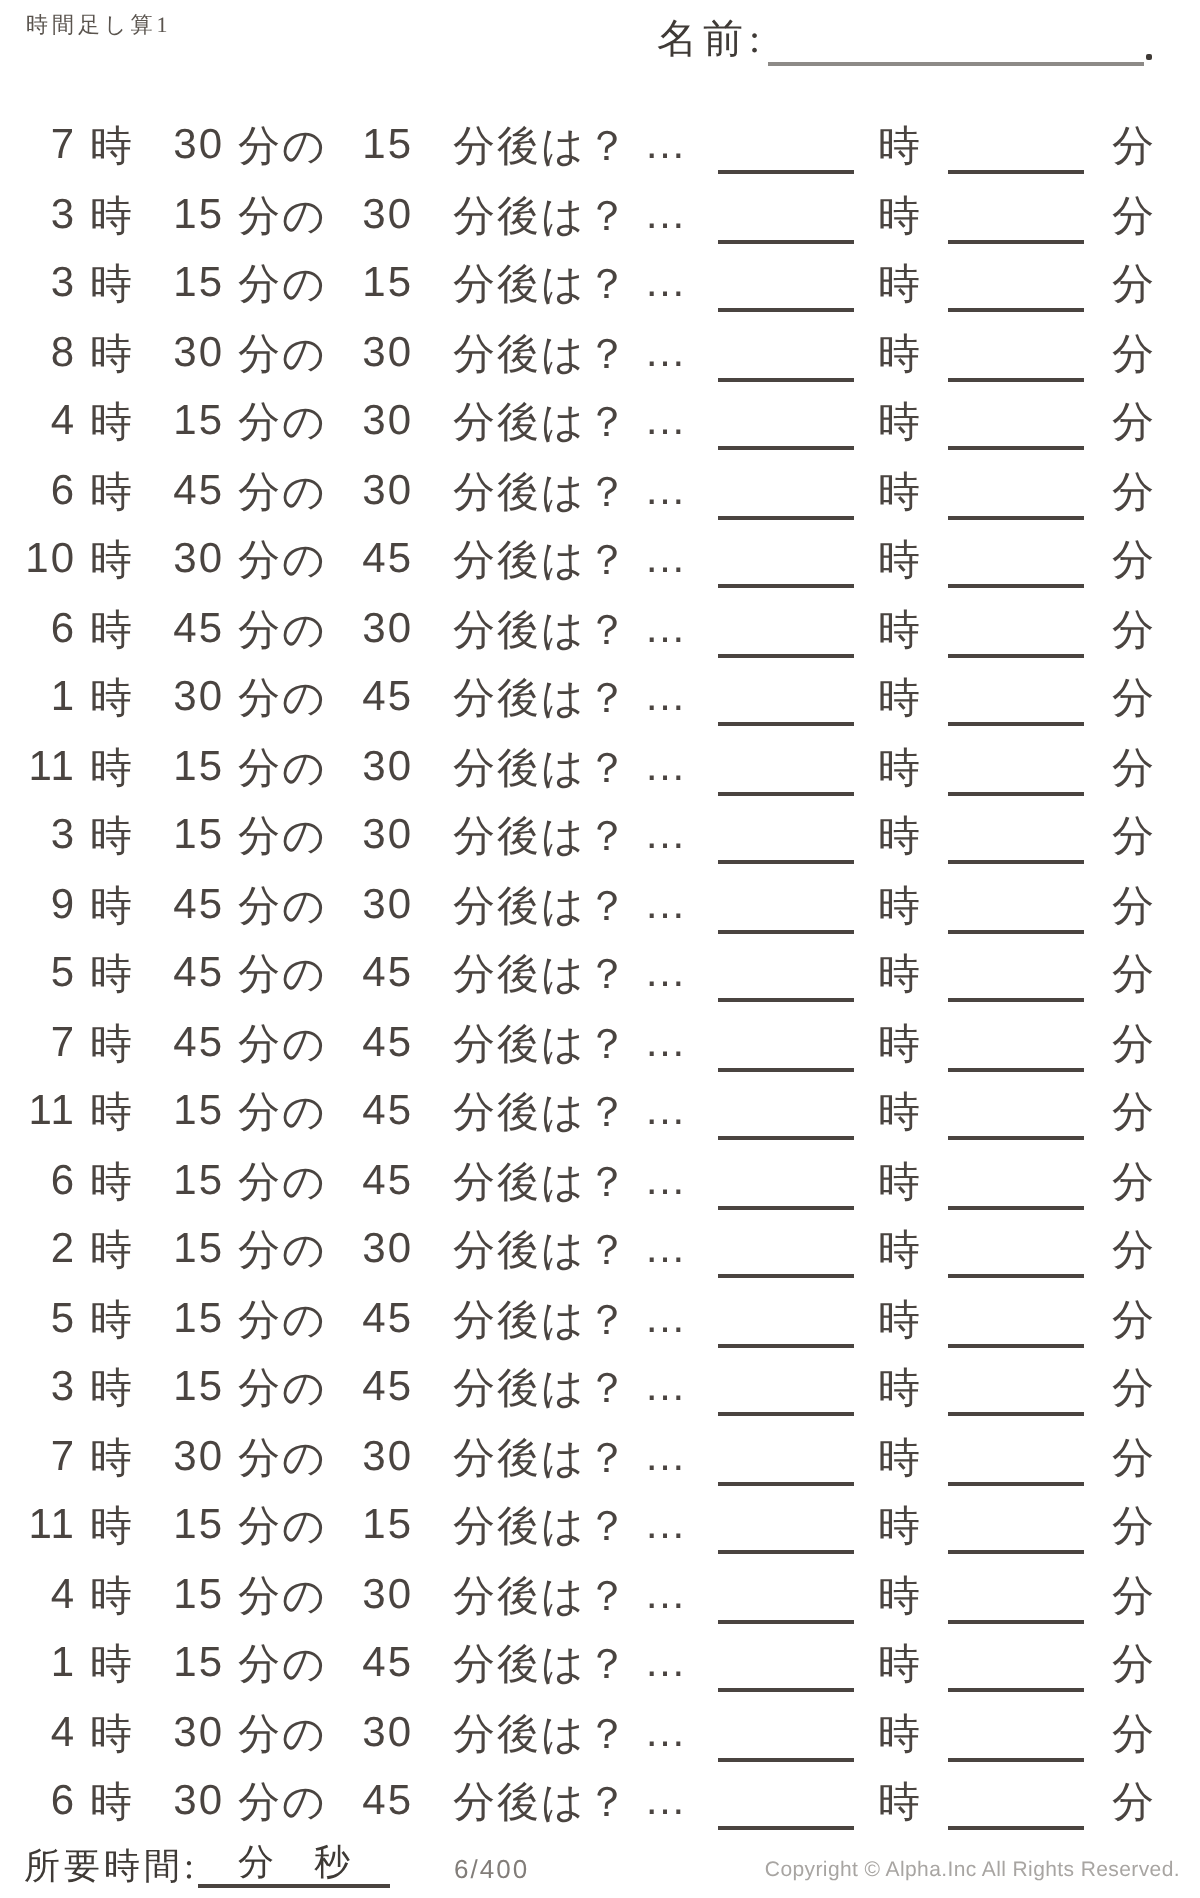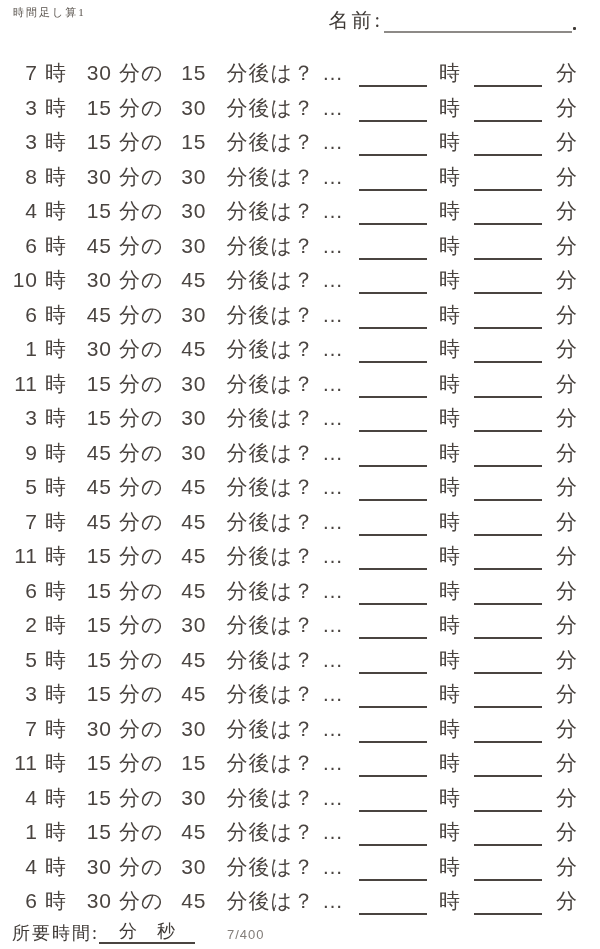--- a/index.html
+++ b/index.html
@@ -439,14 +439,15 @@
     <span class="unit afun">分</span>
   </div>
 </div>
 
 <div class="footer">
   <span class="req-label">所要時間:</span>
   <span class="req-line">
     <span>分</span>
     <span>秒</span>
   </span>
-  <span class="page-num">7/400</span>
+  <span class="page-num">6/400</span>
+  <span class="copyright">Copyright ©  Alpha.Inc All Rights Reserved.</span>
 </div>
 
 </body></html>

